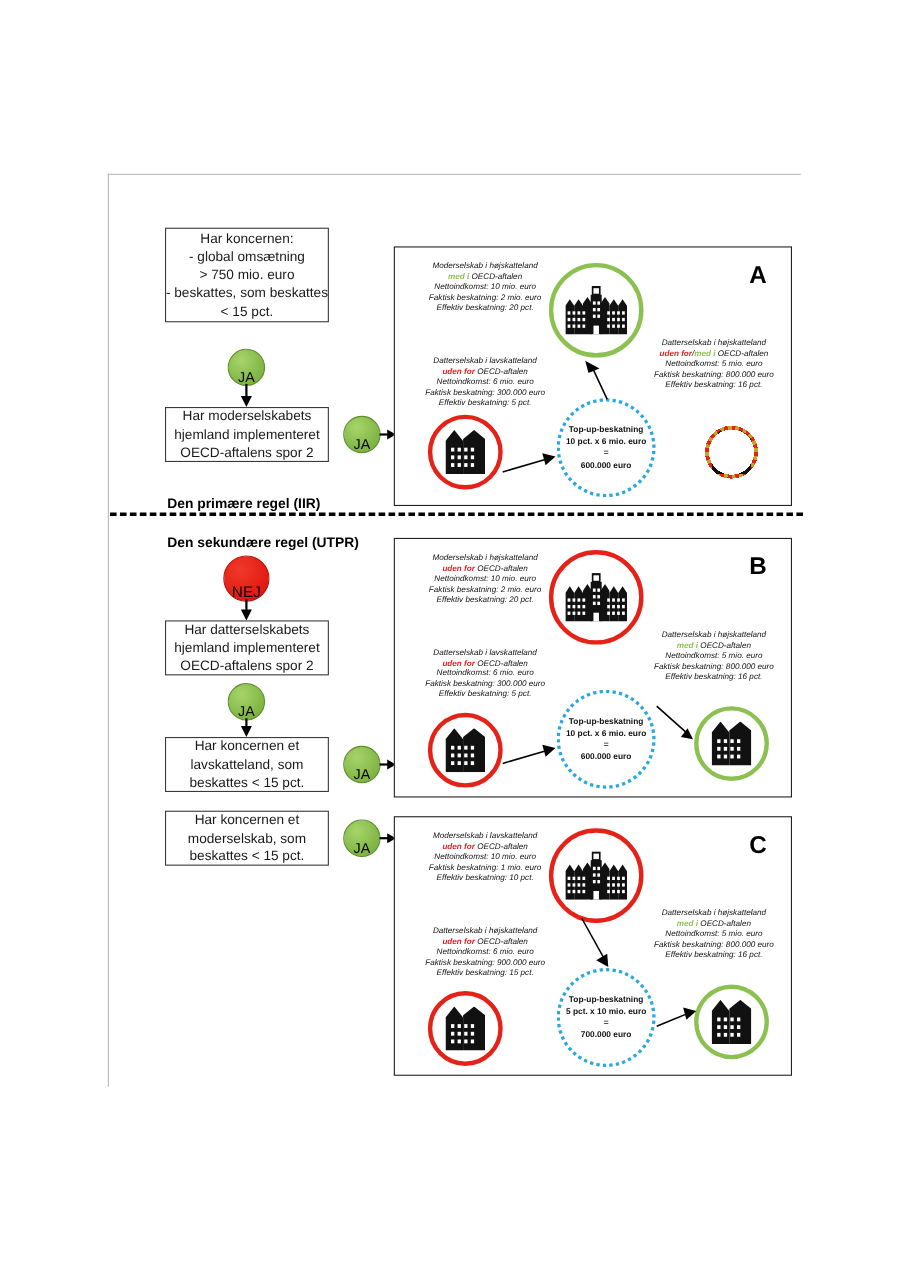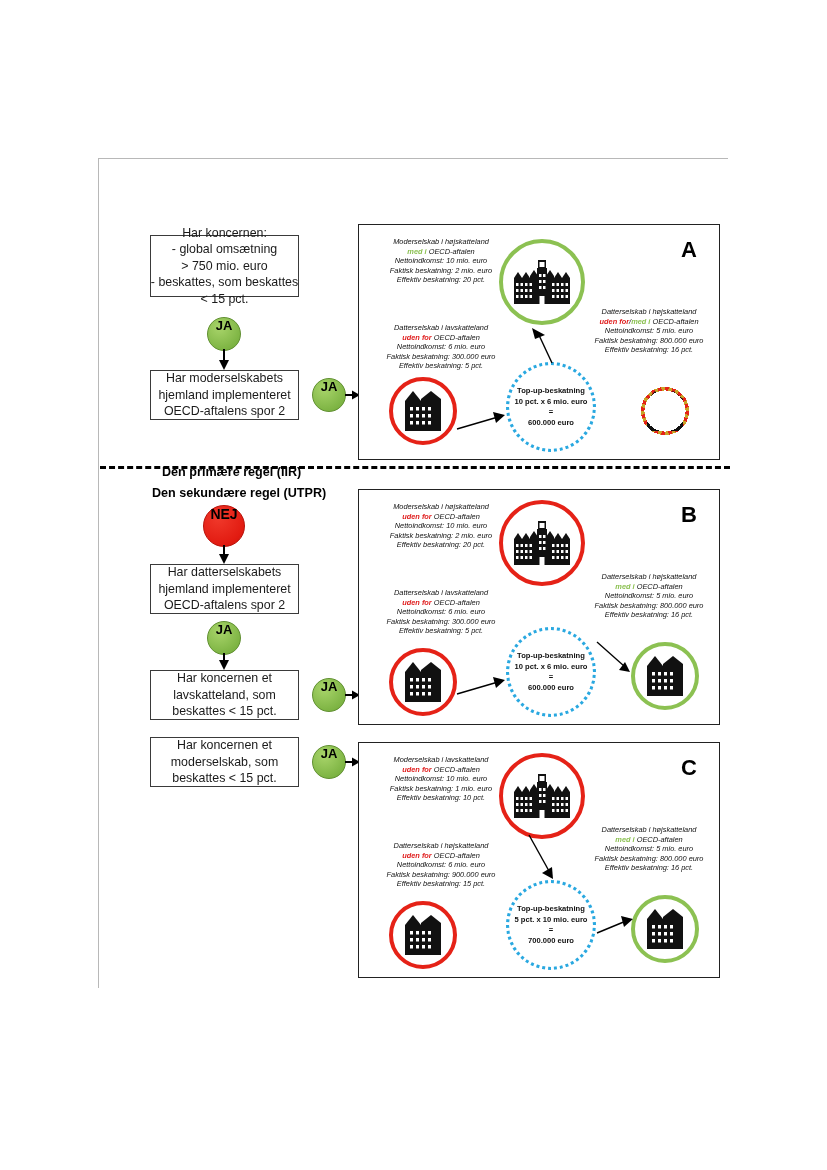--- a/index.html
+++ b/index.html
@@ -51,23 +51,23 @@
     line-height: 16.5px;
     color: #1a1a1a;
     padding: 2px 4px;
   }
   .dbox .ln { display: block; white-space: nowrap; }
   
   .badge {
     position: absolute;
     border-radius: 50%;
     display: flex;
-    align-items: flex-start;
+    align-items: flex-end;
     justify-content: center;
-    font-weight: bold;
+    font-weight: normal;
     color: #000;
     box-sizing: border-box;
   }
   .badge.ja {
     background: #8cc152;
     background: radial-gradient(circle at 36% 30%, #a8d46a 0%, #7cb342 75%, #6fa038 100%);
     border: 1px solid #5f8f2f;
   }
   .badge.nej {
     background: radial-gradient(circle at 36% 30%, #f0392b 0%, #e21b11 70%, #c8120a 100%);
@@ -156,21 +156,21 @@
   .ico { display: block; }
 </style>
 </head>
 <body>
 
 <div class="page">
 
   <div class="rule-top"></div>
   <div class="rule-left"></div>
 
-  <div class="dbox" style="left:150px; top:235px; width:149px; height:62px;">
+  <div class="dbox" style="left:150px; top:207px; width:149px; height:86px;">
     <span class="ln">Har koncernen:</span>
     <span class="ln">- global omsætning</span>
     <span class="ln">&gt; 750 mio. euro</span>
     <span class="ln">- beskattes, som beskattes</span>
     <span class="ln">&lt; 15 pct.</span>
   </div>
 
   <div class="badge ja" style="left:207px; top:317px; width:34px; height:34px; font-size:13px;">
     <span>JA</span>
   </div>
@@ -186,21 +186,21 @@
   </div>
 
   <div class="badge ja" style="left:312px; top:378px; width:34px; height:34px; font-size:13px;">
     <span>JA</span>
   </div>
   <svg class="arrow-svg" style="left:345px; top:388px; width:16px; height:14px;" viewBox="0 0 16 14">
     <path d="M0 7 L9 7" stroke="#000" stroke-width="2" fill="none"></path>
     <path d="M7 2.5 L7 11.5 L15 7 Z" fill="#000"></path>
   </svg>
 
-  <div class="sect-label" style="left:152px; top:465px;margin-left:10px;">Den primære regel (IIR)</div>
+  <div class="sect-label" style="left:152px; top:451px;">Den primære regel (IIR)</div>
   <div class="divider"></div>
   <div class="sect-label" style="left:152px; top:486px;">Den sekundære regel (UTPR)</div>
 
   <div class="badge nej" style="left:203px; top:505px; width:42px; height:42px; font-size:14px;">
     <span>NEJ</span>
   </div>
   <svg class="arrow-svg" style="left:216px; top:545px; width:16px; height:20px;" viewBox="0 0 16 20">
     <path d="M8 0 L8 11" stroke="#000" stroke-width="2" fill="none"></path>
     <path d="M3 9 L13 9 L8 19 Z" fill="#000"></path>
   </svg>

